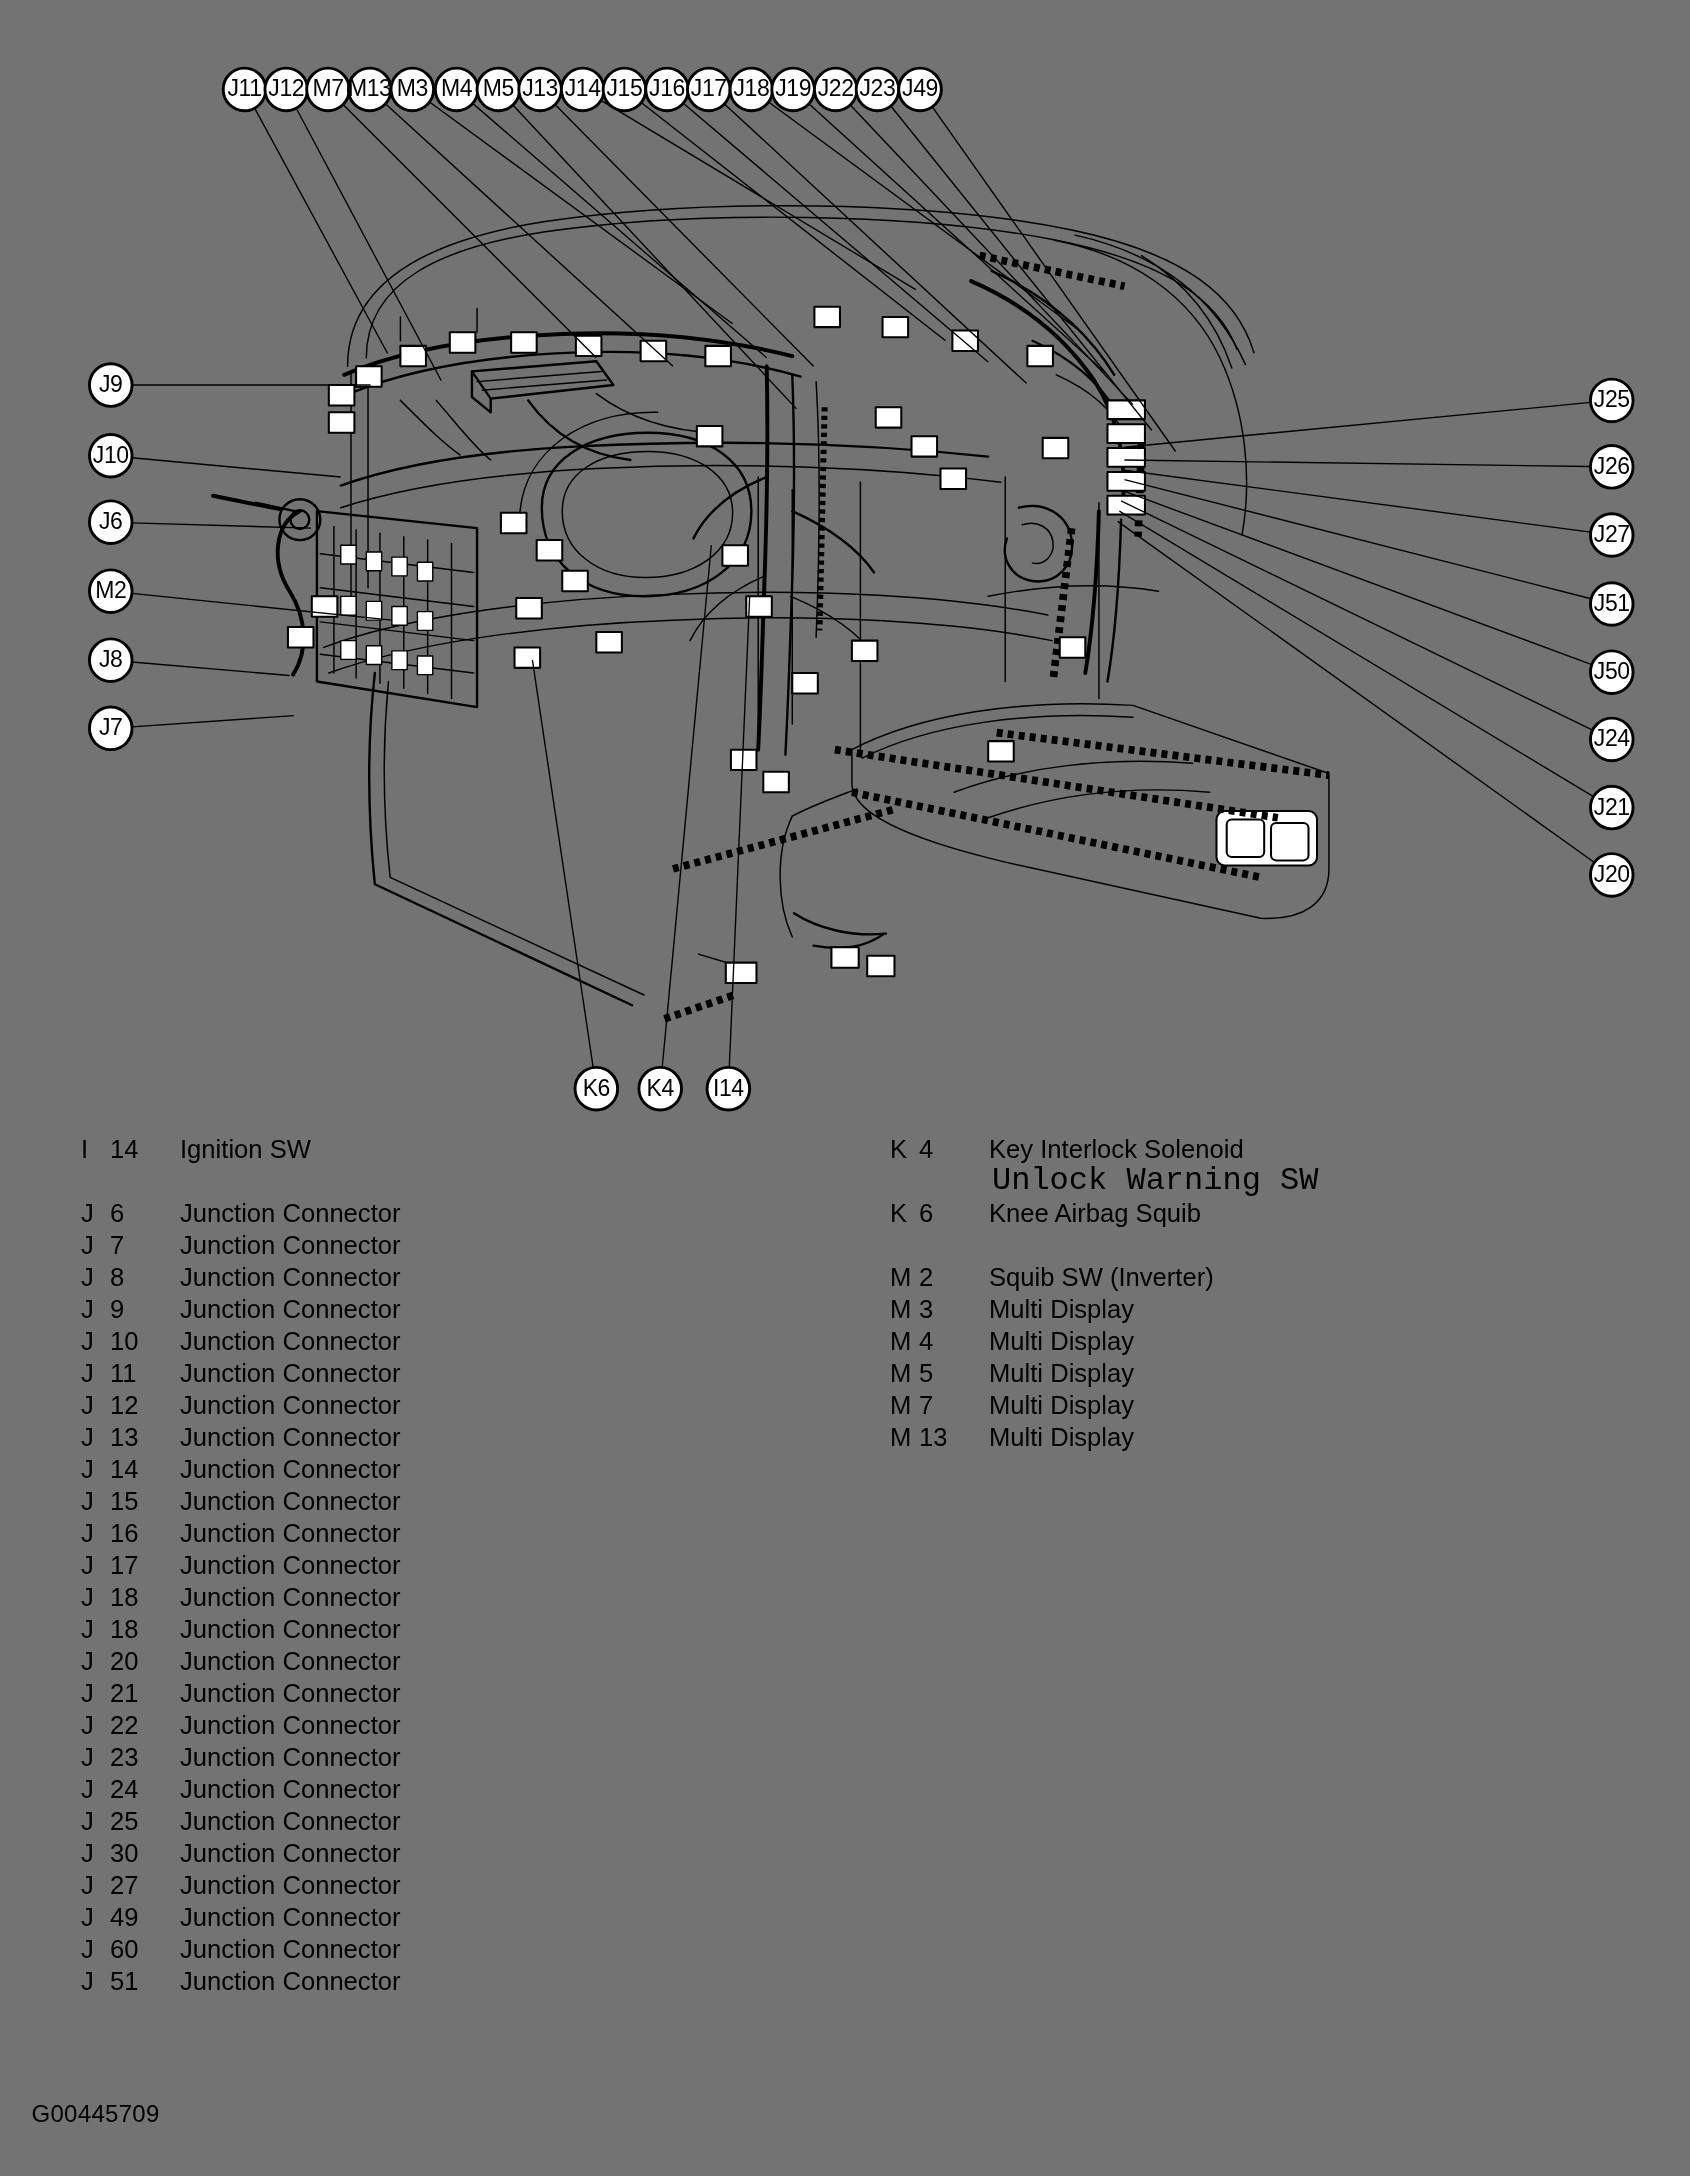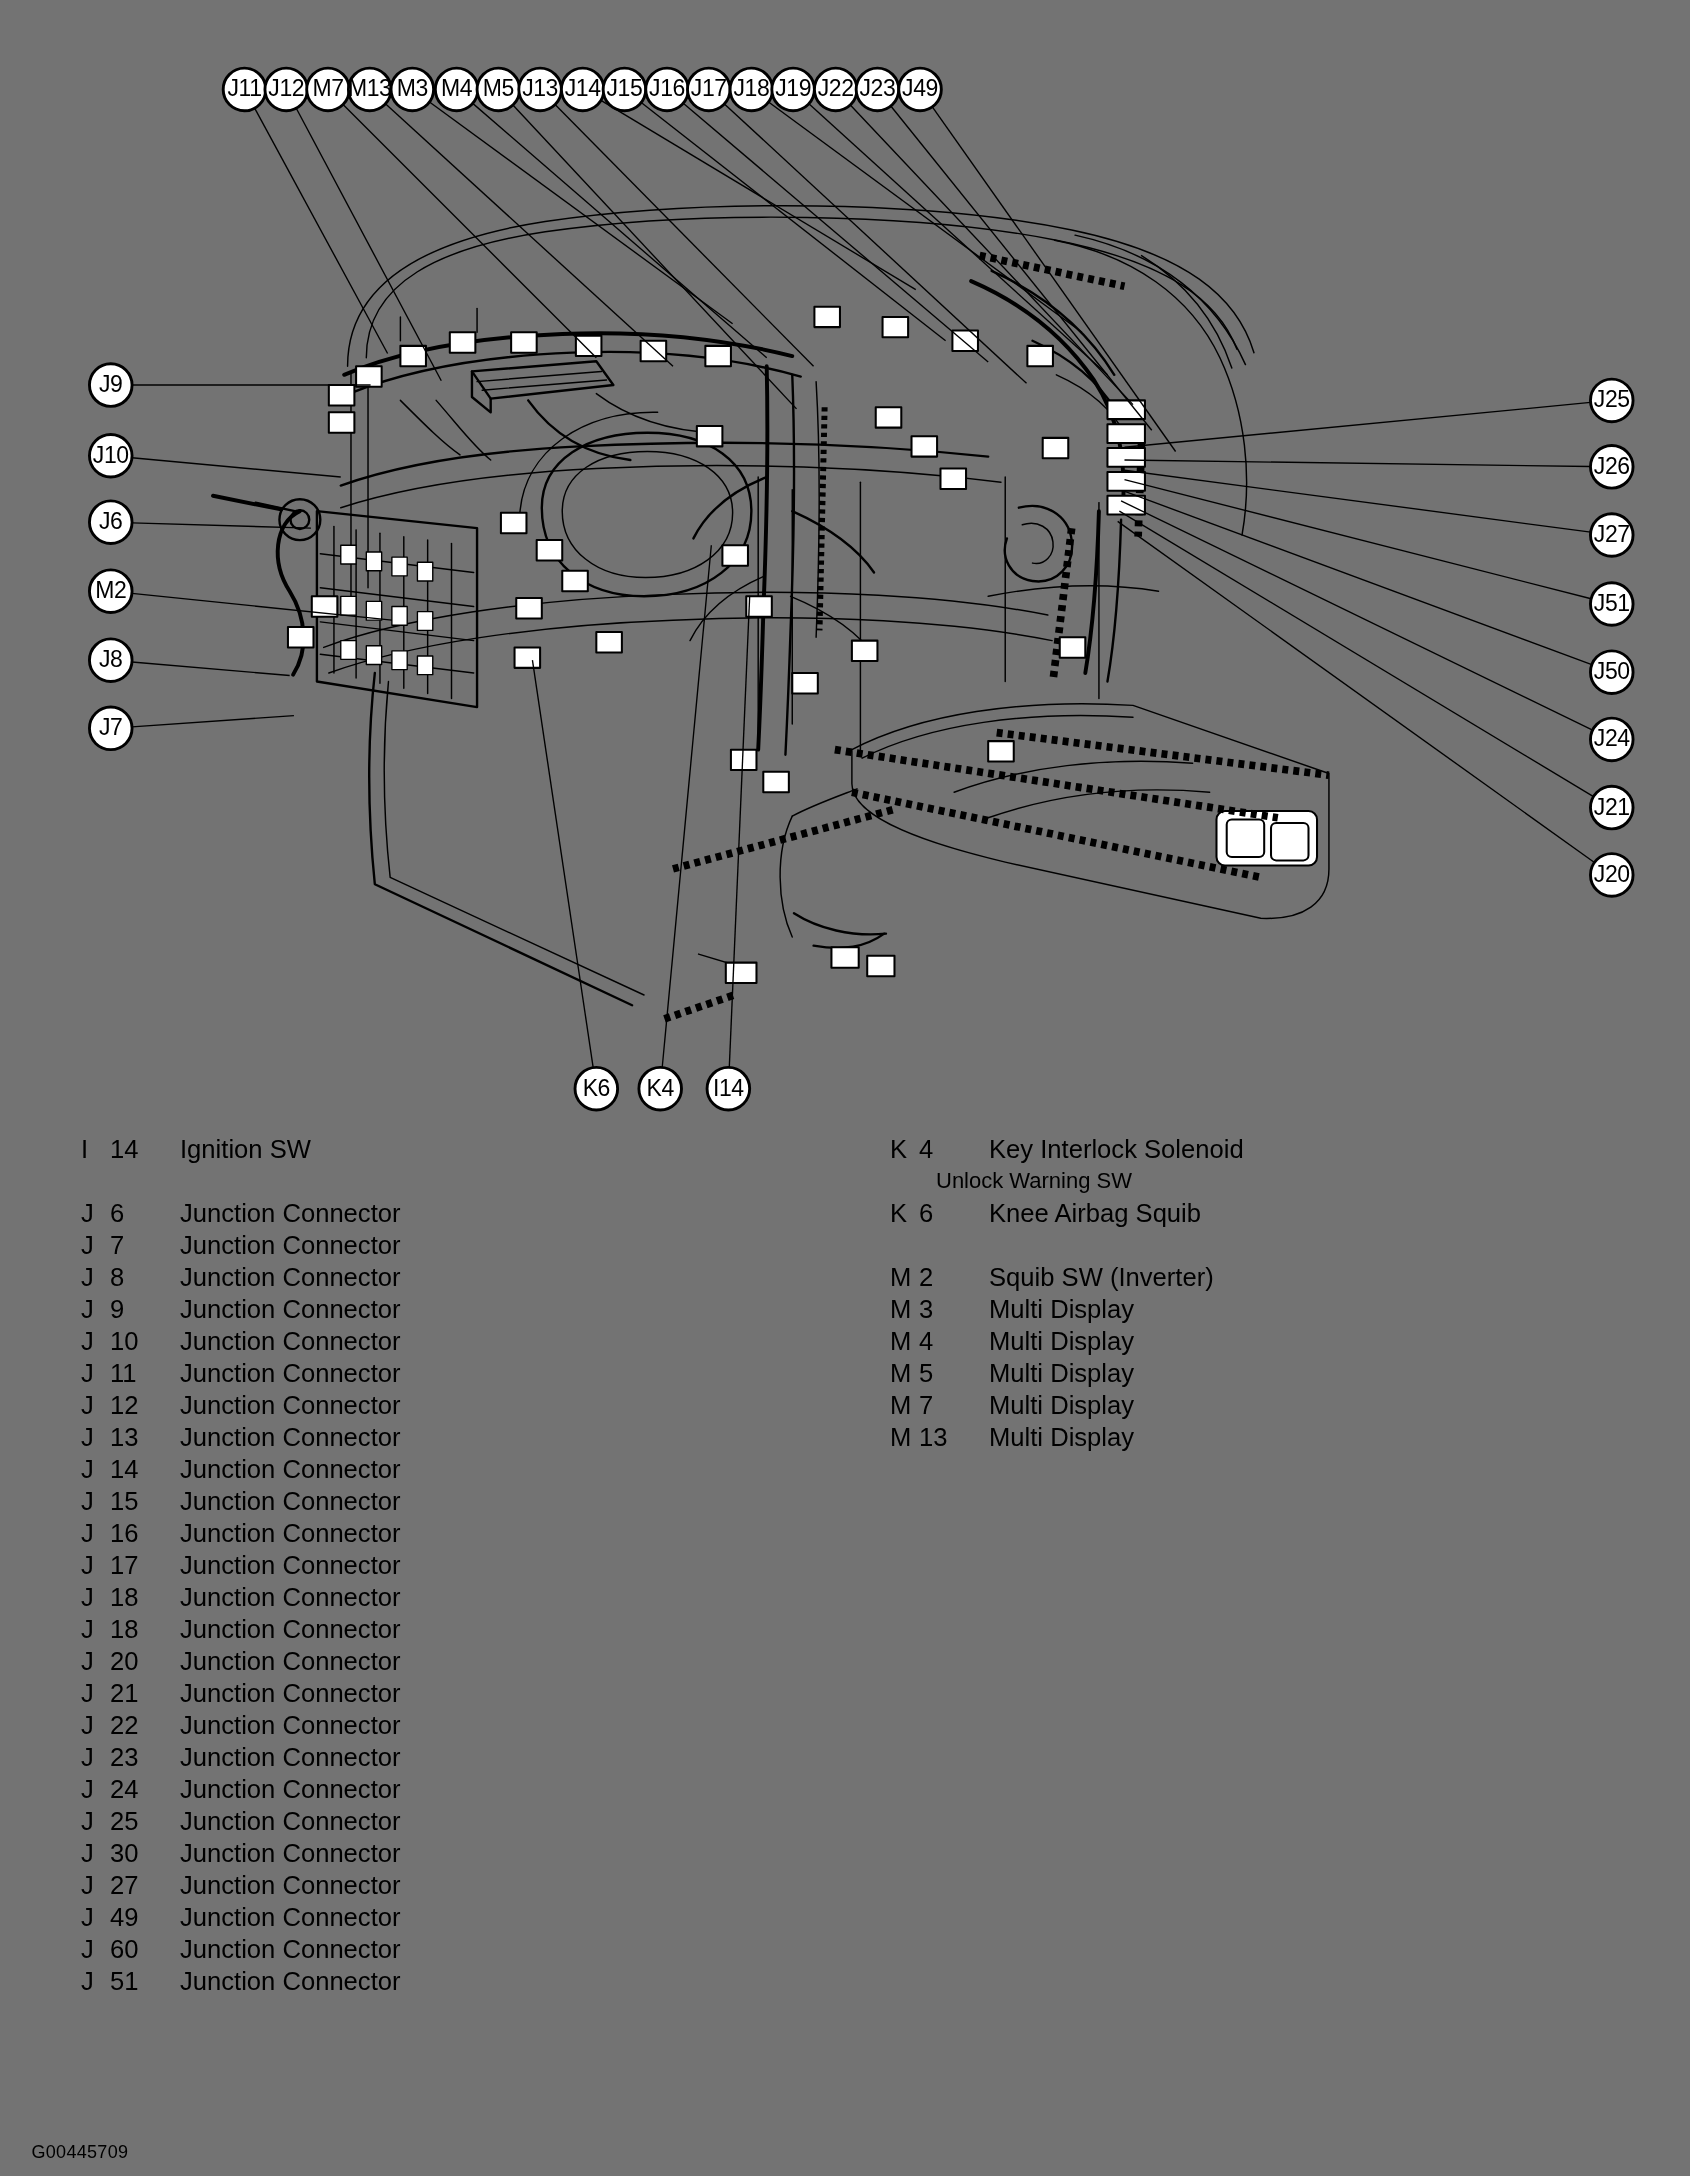--- a/index.html
+++ b/index.html
@@ -133,33 +133,32 @@
     font-family: "Liberation Sans", sans-serif;
   }
   .lg-desc {
     display: inline-block;
     margin-left: 26px;
     font-size: 25.6px;
     font-family: "Liberation Sans", sans-serif;
   }
   .lg-desc2 {
     display: inline-block;
-    margin-left: 46px;
-    font-size: 22px;
-    font-family: Liberation Sans, sans-serif;
+    margin-left: 102px;
+    font-size: 32px;
+    font-family: Liberation Mono, monospace;
   }
   #footer-code {
     position: absolute;
     left: 31.5px;
     top: 2100px;
-    font-size: 18px;
+    font-size: 24px;
     font-family: "Liberation Sans", sans-serif;
     color: #000000;
     letter-spacing: 0.3px;
-    margin-top: 42px;
   }
 </style>
 </head>
 <body>
 
 <div id="page">
 
   <div id="diagram-area">
     <svg id="diagram-svg" viewBox="0 0 1985 1330" xmlns="http://www.w3.org/2000/svg">
 

